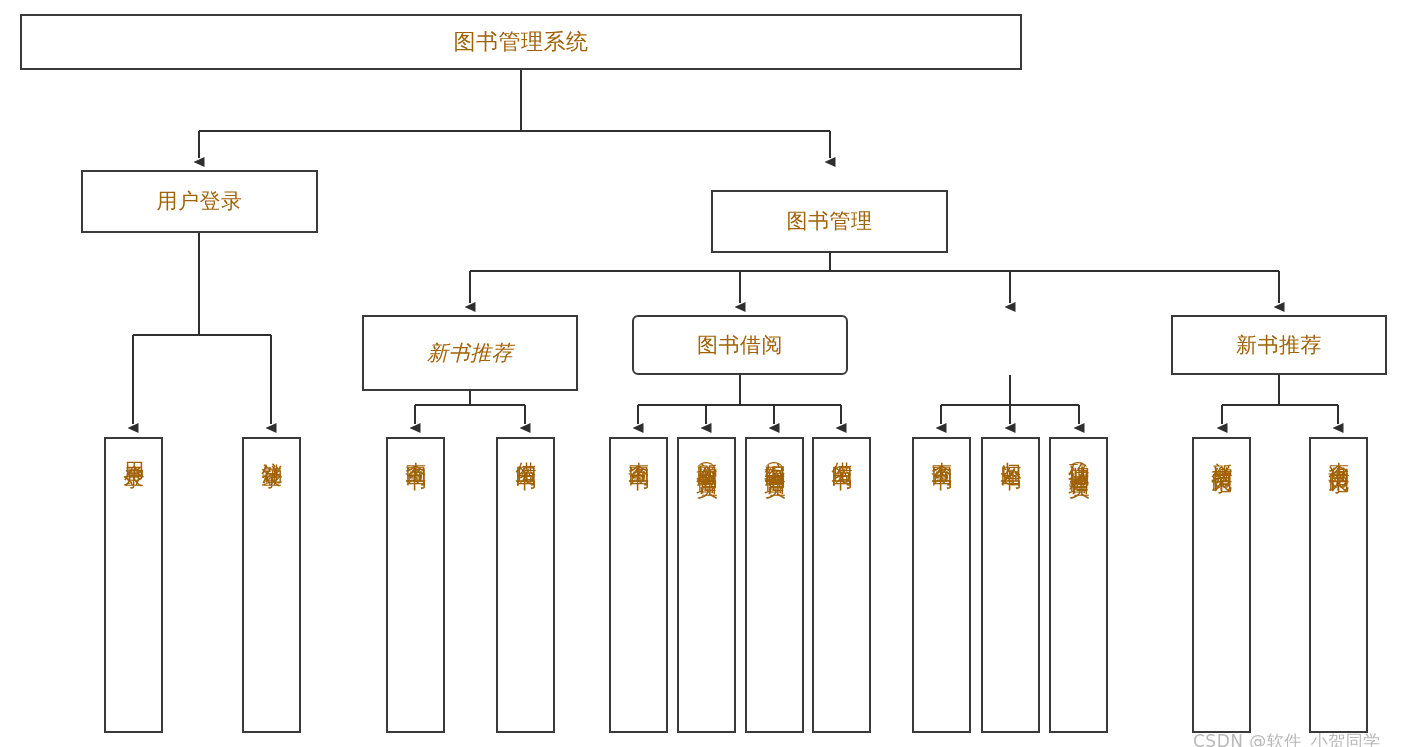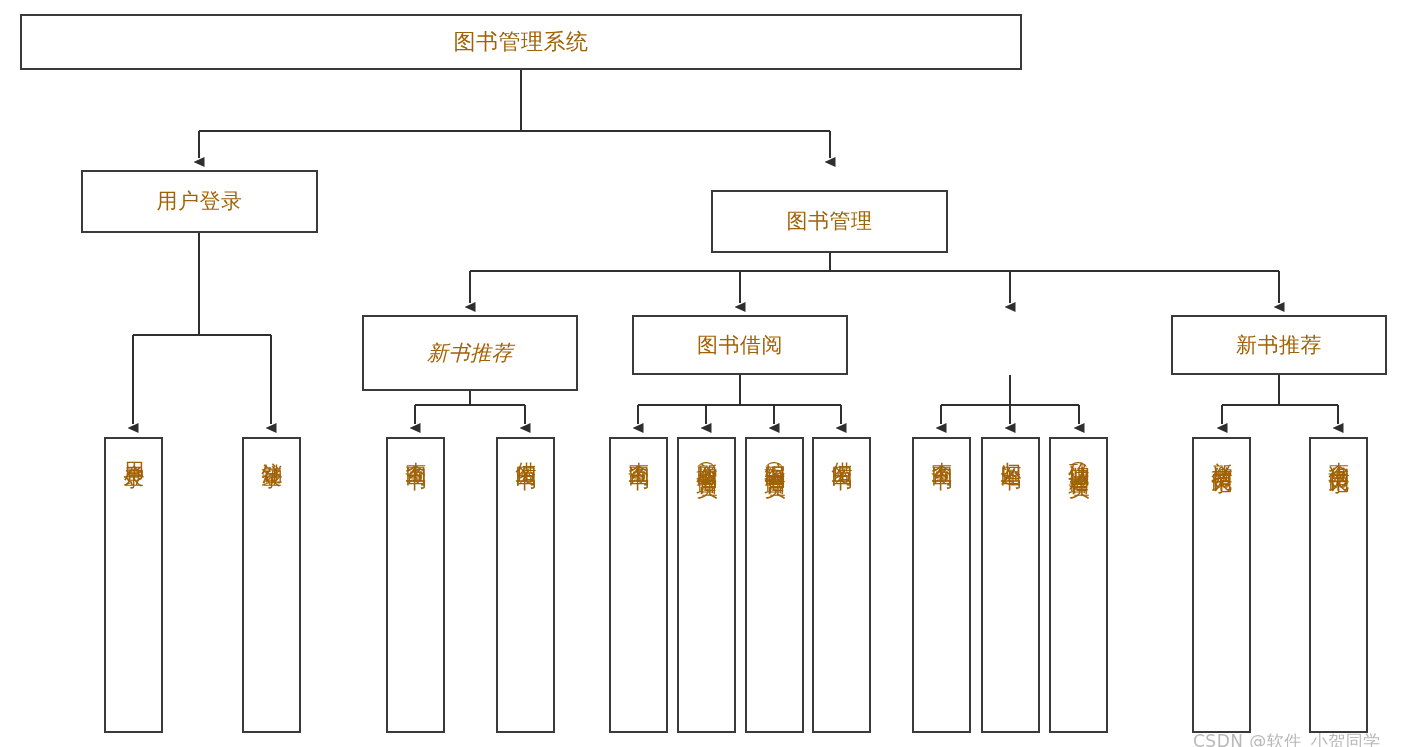--- a/index.html
+++ b/index.html
@@ -129,21 +129,21 @@
   <div class="node h" style="left:81px; top:170px; width:237px; height:63px;">
     <span class="label">用户登录</span>
   </div>
   <div class="node h" style="left:711px; top:170px; width:237px; height:63px;margin-top:20px;">
     <span class="label">图书管理</span>
   </div>
 
   <div class="node h" style="left:362px; top:315px; width:216px; height:76px;font-style:italic;">
     <span class="label">新书推荐</span>
   </div>
-  <div class="node h" style="left:632px; top:315px; width:216px; height:60px;">
+  <div class="node h" style="left:632px; top:315px; width:216px; height:60px;border-radius:6px;">
     <span class="label">图书借阅</span>
   </div>
   <div class="node h" style="left:1171px; top:315px; width:216px; height:60px;">
     <span class="label">新书推荐</span>
   </div>
 
   <div class="node v" style="left:104px; top:437px; width:59px; height:296px;">
     <span class="label">用户登录</span>
   </div>
   <div class="node v" style="left:242px; top:437px; width:59px; height:296px;">

